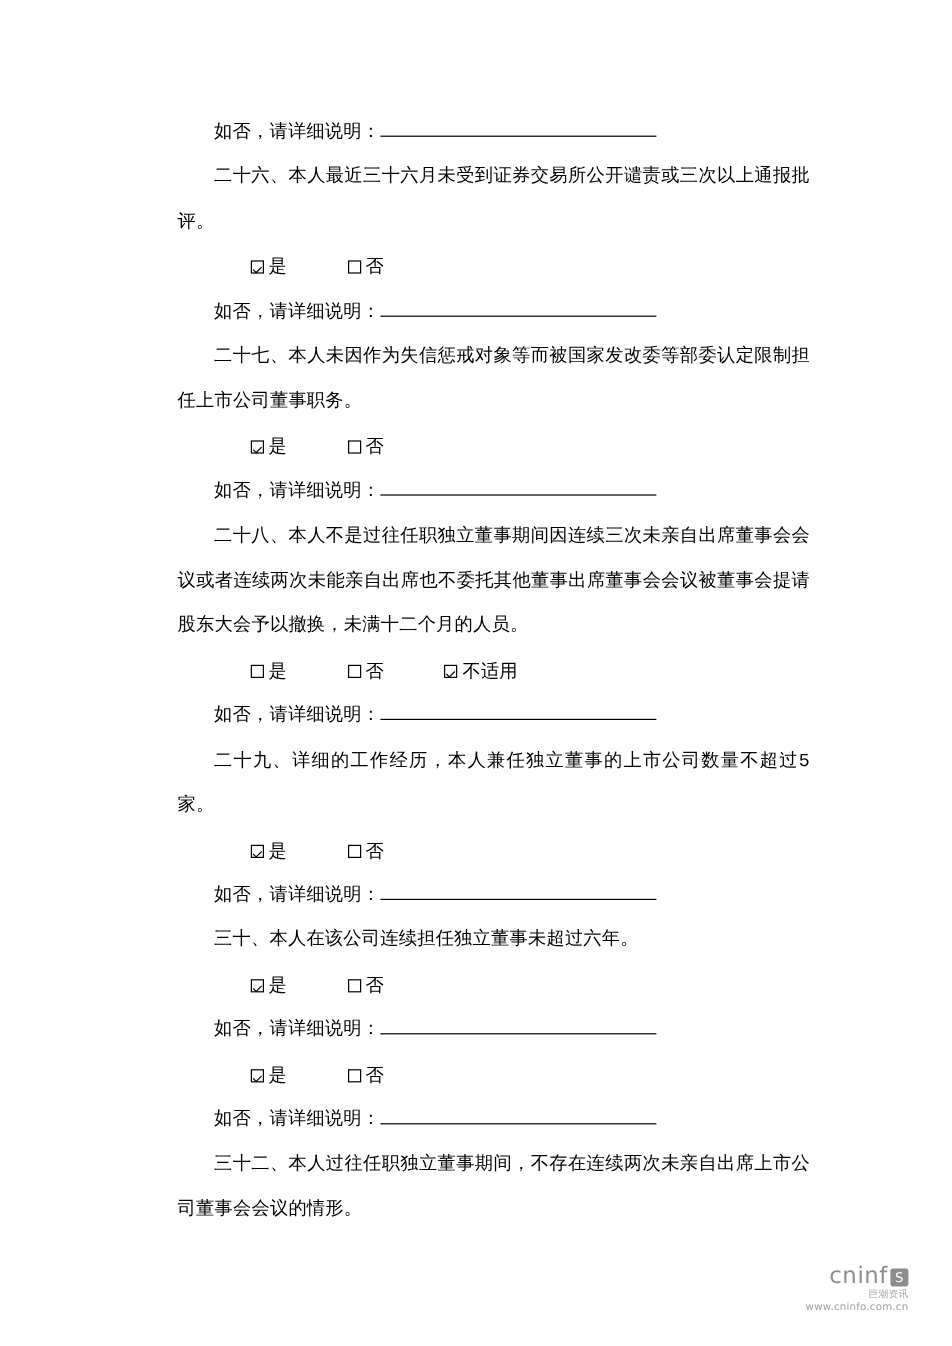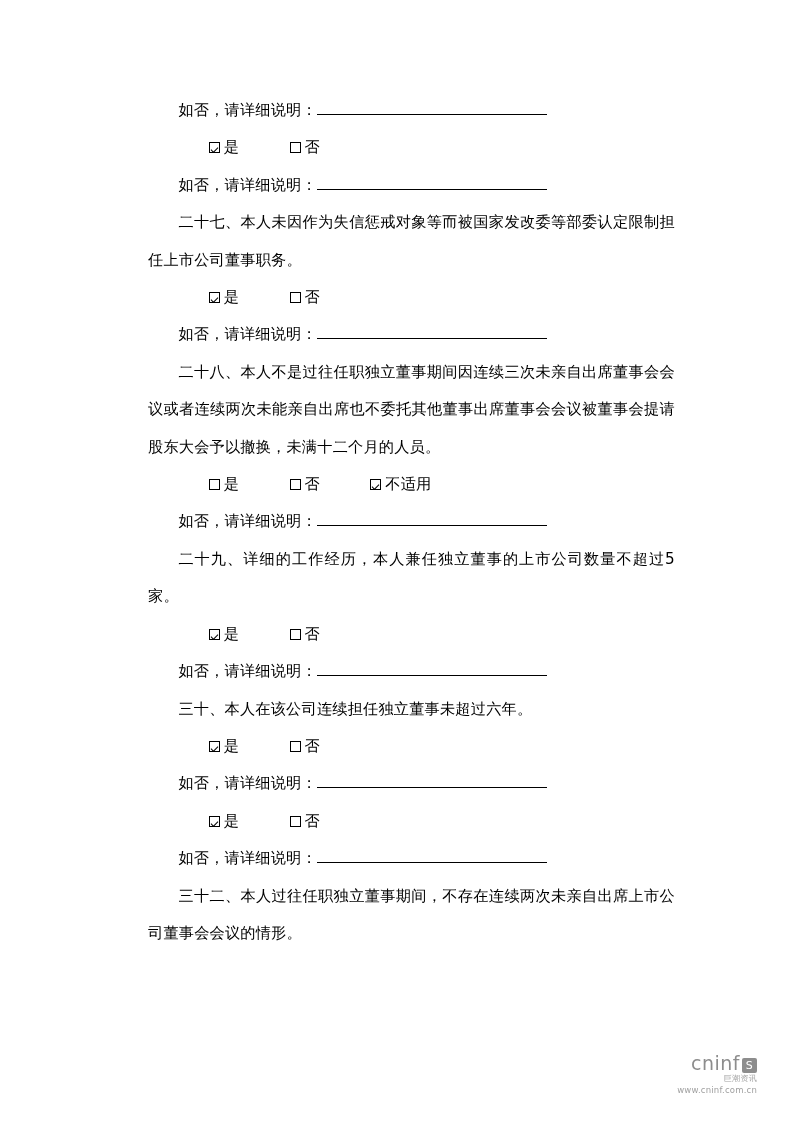--- a/index.html
+++ b/index.html
@@ -26,20 +26,21 @@
   .doc-body {
     font-size: 15.2px;
     line-height: 37.4px;
     letter-spacing: 0.2px;
     text-align: justify;
   }
   .para {
     margin: 0;
     text-indent: 2em;
     white-space: normal;
+    font-family: Liberation Mono, monospace;
   }
   .blank-line {
     display: inline-block;
     border-bottom: 1px solid #000;
     height: 0.95em;
     vertical-align: baseline;
   }
   .opt-row {
     margin: 0;
     text-indent: 2em;
@@ -116,20 +117,21 @@
     display: block;
     margin-top: 1px;
   }
 </style>
 </head>
 <body>
 
 <div class="page">
   <div class="doc-body" id="doc-body">
       <p class="para"><span>如否，请详细说明：</span><span class="blank-line" style="width: 230px;"></span></p>
+      <p class="para">二十六、本人最近三十六月未受到证券交易所公开谴责或三次以上通报批评。</p>
       <p class="opt-row"><span class="opt"><span class="box checked"></span><span class="opt-label">是</span></span><span class="opt"><span class="box"></span><span class="opt-label">否</span></span></p>
       <p class="para"><span>如否，请详细说明：</span><span class="blank-line" style="width: 230px;"></span></p>
       <p class="para">二十七、本人未因作为失信惩戒对象等而被国家发改委等部委认定限制担任上市公司董事职务。</p>
       <p class="opt-row"><span class="opt"><span class="box checked"></span><span class="opt-label">是</span></span><span class="opt"><span class="box"></span><span class="opt-label">否</span></span></p>
       <p class="para"><span>如否，请详细说明：</span><span class="blank-line" style="width: 230px;"></span></p>
       <p class="para">二十八、本人不是过往任职独立董事期间因连续三次未亲自出席董事会会议或者连续两次未能亲自出席也不委托其他董事出席董事会会议被董事会提请股东大会予以撤换，未满十二个月的人员。</p>
       <p class="opt-row"><span class="opt"><span class="box"></span><span class="opt-label">是</span></span><span class="opt"><span class="box"></span><span class="opt-label">否</span></span><span class="opt"><span class="box checked"></span><span class="opt-label">不适用</span></span></p>
       <p class="para"><span>如否，请详细说明：</span><span class="blank-line" style="width: 230px;"></span></p>
       <p class="para">二十九、详细的工作经历，本人兼任独立董事的上市公司数量不超过5 家。</p>
       <p class="opt-row"><span class="opt"><span class="box checked"></span><span class="opt-label">是</span></span><span class="opt"><span class="box"></span><span class="opt-label">否</span></span></p>
@@ -138,15 +140,15 @@
       <p class="opt-row"><span class="opt"><span class="box checked"></span><span class="opt-label">是</span></span><span class="opt"><span class="box"></span><span class="opt-label">否</span></span></p>
       <p class="para"><span>如否，请详细说明：</span><span class="blank-line" style="width: 230px;"></span></p>
       <p class="opt-row"><span class="opt"><span class="box checked"></span><span class="opt-label">是</span></span><span class="opt"><span class="box"></span><span class="opt-label">否</span></span></p>
       <p class="para"><span>如否，请详细说明：</span><span class="blank-line" style="width: 230px;"></span></p>
       <p class="para">三十二、本人过往任职独立董事期间，不存在连续两次未亲自出席上市公司董事会会议的情形。</p>
     </div>
 
   <div class="footer-logo">
     <span class="footer-brand"><span>cninf</span><span class="mark">S</span></span>
     <span class="footer-cn">巨潮资讯</span>
-    <span class="footer-url">www.cninf.com.cn</span>
+    <span class="footer-url">www.cninfo.com.cn</span>
   </div>
 </div>
 
 </body></html>

